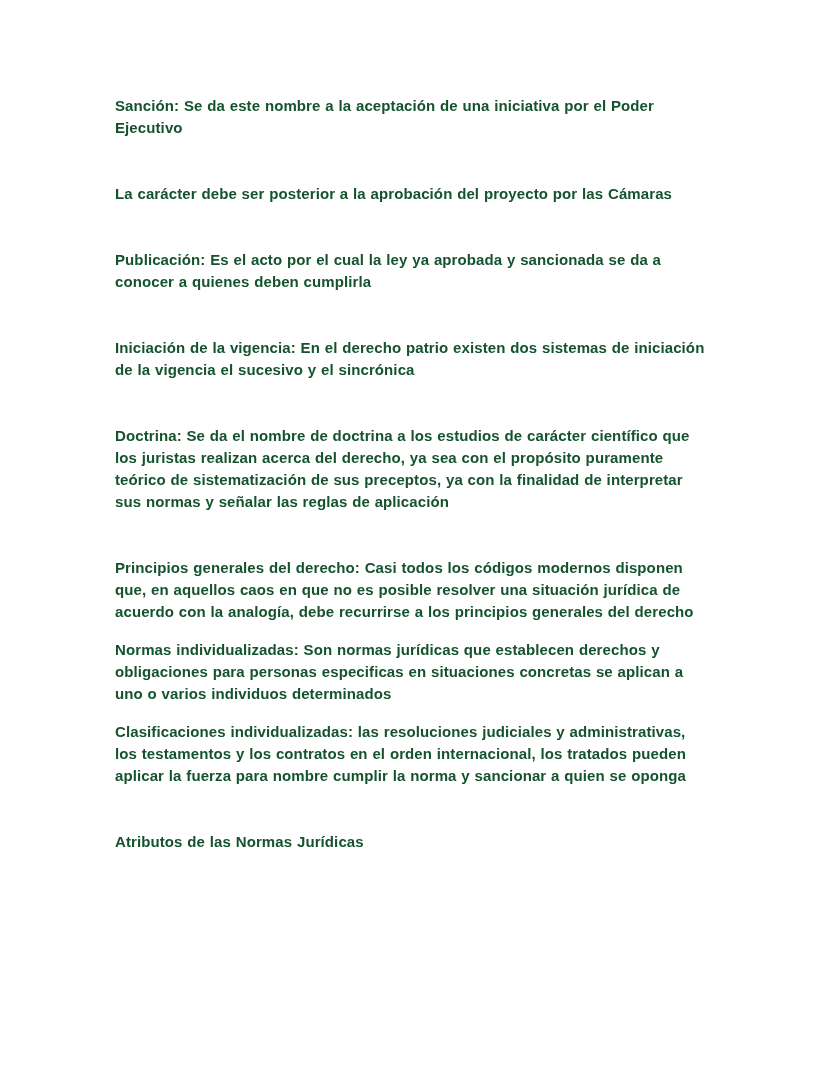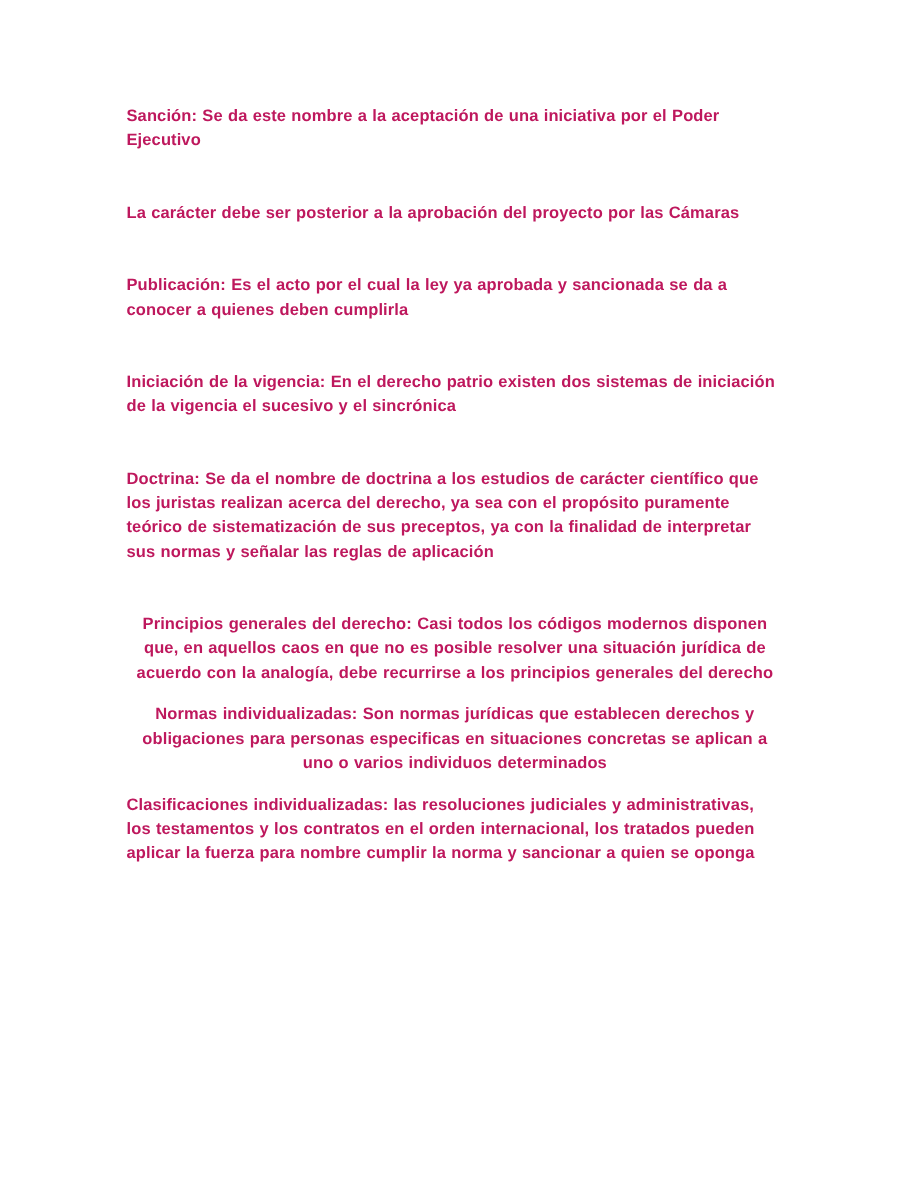--- a/index.html
+++ b/index.html
@@ -21,28 +21,29 @@
     margin: 0;
     width: 597px;
     font-size: 15px;
     font-weight: bold;
     line-height: 22px;
     letter-spacing: 0.1px;
     word-spacing: 0.5px;
   }
   
   .gap-after-large  { margin-bottom: 44px; }
-  .gap-after-normal { margin-bottom: 16px; text-align: center; }
+  .gap-after-normal { margin-bottom: 16px; }
   .gap-after-none   { margin-bottom: 0; }
 </style>
 </head>
 <body>
 
-<div class="page" style="background: rgb(255, 255, 255); color: #be185d;">
+<div class="page" style="background: rgb(255, 255, 255); color: #14532d;">
   <p class="para gap-after-large">Sanción: Se da este nombre a la aceptación de una iniciativa por el Poder Ejecutivo</p>
   <p class="para gap-after-large">La carácter debe ser posterior a la aprobación del proyecto por las Cámaras</p>
   <p class="para gap-after-large">Publicación: Es el acto por el cual la ley ya aprobada y sancionada se da a conocer a quienes deben cumplirla</p>
   <p class="para gap-after-large">Iniciación de la vigencia: En el derecho patrio existen dos sistemas de iniciación de la vigencia el sucesivo y el sincrónica</p>
   <p class="para gap-after-large">Doctrina: Se da el nombre de doctrina a los estudios de carácter científico que los juristas realizan acerca del derecho, ya sea con el propósito puramente teórico de sistematización de sus preceptos, ya con la finalidad de interpretar sus normas y señalar las reglas de aplicación</p>
   <p class="para gap-after-normal">Principios generales del derecho: Casi todos los códigos modernos disponen que, en aquellos caos en que no es posible resolver una situación jurídica de acuerdo con la analogía, debe recurrirse a los principios generales del derecho</p>
   <p class="para gap-after-normal">Normas individualizadas: Son normas jurídicas que establecen derechos y obligaciones para personas especificas en situaciones concretas se aplican a uno o varios individuos determinados</p>
   <p class="para gap-after-large">Clasificaciones individualizadas: las resoluciones judiciales y administrativas, los testamentos y los contratos en el orden internacional, los tratados pueden aplicar la fuerza para nombre cumplir la norma y sancionar a quien se oponga</p>
+  <p class="para gap-after-normal">Atributos de las Normas Jurídicas</p>
 </div>
 
 </body></html>

